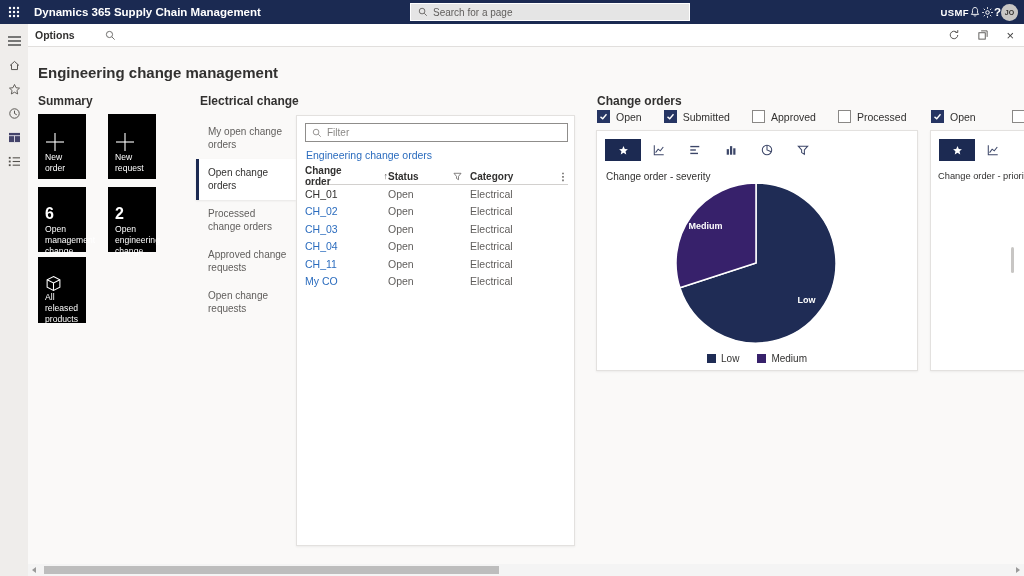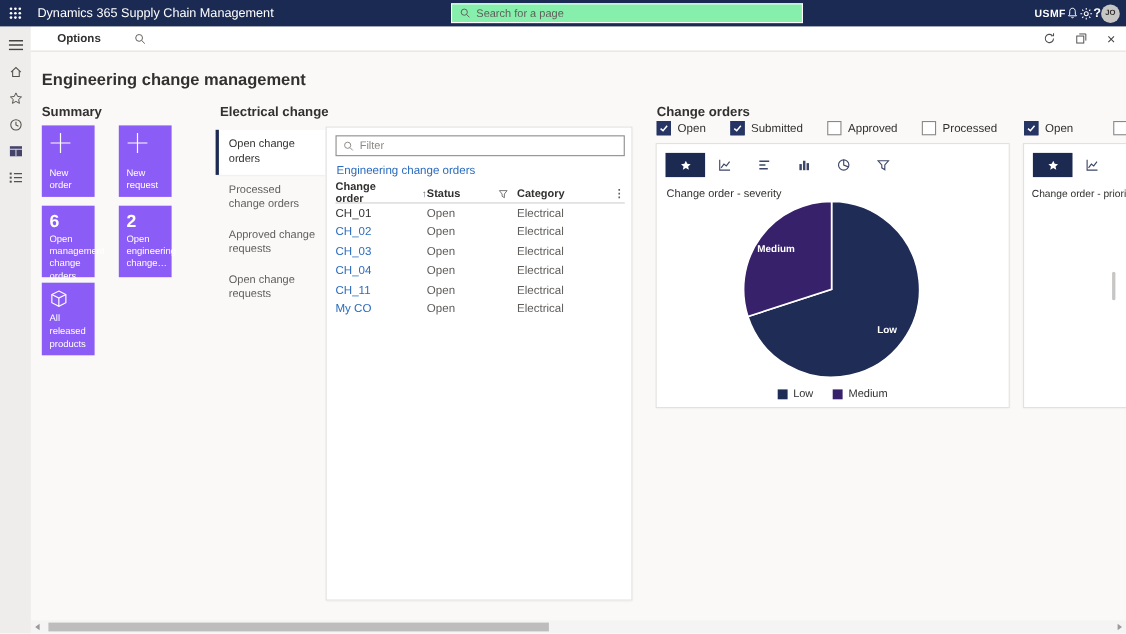--- a/index.html
+++ b/index.html
@@ -5,46 +5,46 @@
   *{box-sizing:border-box;margin:0;padding:0}
   html,body{width:1024px;height:576px}
   body{font-family:"Liberation Sans",sans-serif;background:#faf9f8;overflow:hidden;position:relative}
   #app{position:absolute;inset:0;width:1024px;height:576px;overflow:hidden}
   .abs{position:absolute}
   svg{display:block}
 
   
   .topbar{left:0;top:0;width:1024px;height:24px;background:#1b2a52;color:#fff;display:flex;align-items:center;z-index:30}
   .waffle{width:28px;height:24px;display:flex;align-items:center;justify-content:center;cursor:pointer}
-  .app-title{font-size:11.5px;font-weight:normal;margin-left:6px;white-space:nowrap}
-  .top-search{position:absolute;left:410px;top:3px;width:320px;height:18px;background:#86efac;border:1px solid #ffffff;display:flex;align-items:center;gap:5px;padding:0 7px;color:#605e5c;font-size:10px;cursor:text}
+  .app-title{font-size:11.5px;font-weight:bold;margin-left:6px;white-space:nowrap}
+  .top-search{position:absolute;left:410px;top:3px;width:280px;height:18px;background:#e5e5e5;border:1px solid #ffffff;display:flex;align-items:center;gap:5px;padding:0 7px;color:#605e5c;font-size:10px;cursor:text}
   .top-right{position:absolute;right:6px;top:0;height:24px;display:flex;align-items:center;}
   .usmf{font-size:9.5px;font-weight:bold;letter-spacing:.4px;cursor:pointer}
   .top-ic{color:#fff;display:flex;align-items:center;cursor:pointer}
   .help-q{font-size:11.5px;font-weight:bold}
   .avatar{width:17px;height:17px;border-radius:50%;background:#c8c6c4;color:#33312f;font-size:7px;font-weight:bold;display:flex;align-items:center;justify-content:center;cursor:pointer}
 
   
   .cmdbar{left:28px;top:24px;width:996px;height:23px;background:#fff;border-bottom:1px solid #e1dfdd;display:flex;align-items:center;color:#323130;z-index:20}
-  .opt-label{font-size:10.5px;font-weight:bold;margin-left:24px;cursor:pointer}
+  .opt-label{font-size:10.5px;font-weight:bold;margin-left:7px;cursor:pointer}
   .cmd-search{margin-left:30px;color:#605e5c;cursor:pointer}
   .cmd-right{margin-left:auto;display:flex;align-items:center;gap:17px;padding-right:10px;color:#52504e}
   .cmd-right>*{cursor:pointer}
   .close-x{font-size:13px;line-height:1;color:#444}
 
   
   .sidebar{left:0;top:24px;width:28px;height:552px;background:#efedeb;display:flex;flex-direction:column;align-items:center;padding-top:5px;color:#55524e;z-index:10}
   .side-ic{height:24px;display:flex;align-items:center;justify-content:center;cursor:pointer;width:100%}
 
   
   .page-title{left:38px;top:64px;font-size:15px;font-weight:600;color:#323130}
   .section-h{font-size:12px;font-weight:bold;color:#323130}
 
   
-  .tile{position:absolute;width:48px;height:65px;background:#8b5cf6;color:#fff;padding:6px 6px 5px 7px;font-size:8.6px;line-height:1.3;display:flex;flex-direction:column;cursor:pointer}
+  .tile{position:absolute;width:48px;height:65px;background:#000000;color:#fff;padding:18px 6px 5px 7px;font-size:8.6px;line-height:1.3;display:flex;flex-direction:column;cursor:pointer}
   .tile .lbl-bottom{margin-top:auto}
   .tile .cnt{font-size:16px;font-weight:600;line-height:17px}
   .tile .lbl-mid{margin-top:2px}
 
   
   .tabs{left:196px;top:118px;width:100px;display:flex;flex-direction:column}
   .tab{padding:8px 6px 8px 12px;font-size:10px;color:#605e5c;line-height:1.25;cursor:pointer}
   .tab.sel{background:#fff;color:#323130;border-left:3px solid #1c2a52;padding-left:9px;box-shadow:0 1px 2px rgba(0,0,0,.08)}
 
   
@@ -252,20 +252,21 @@
         <path d="M8 1.5 L14 4.5 L14 11.5 L8 14.5 L2 11.5 L2 4.5 Z"></path>
         <path d="M2 4.5 L8 7.5 L14 4.5 M8 7.5 V14.5"></path>
       </svg>
     </span>
     <span class="lbl-bottom">All released products</span>
   </div>
 
   <div class="abs section-h" style="left:200px;top:94px">Electrical change</div>
 
   <div class="abs tabs">
+    <div class="tab">My open change orders</div>
     <div class="tab sel">Open change orders</div>
     <div class="tab">Processed change orders</div>
     <div class="tab">Approved change requests</div>
     <div class="tab">Open change requests</div>
   </div>
 
   <div class="abs card list-card">
     <div class="filter-box">
       <span>
         <svg width="10" height="10" viewBox="0 0 16 16">

